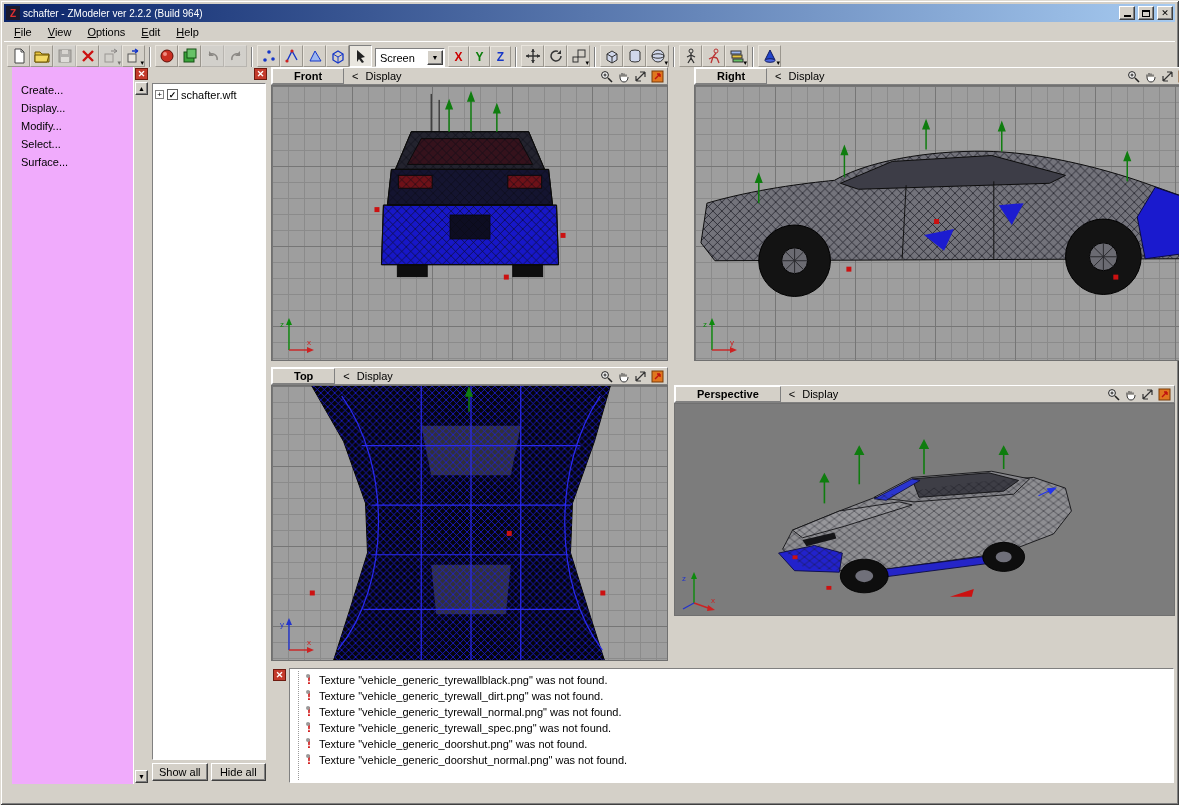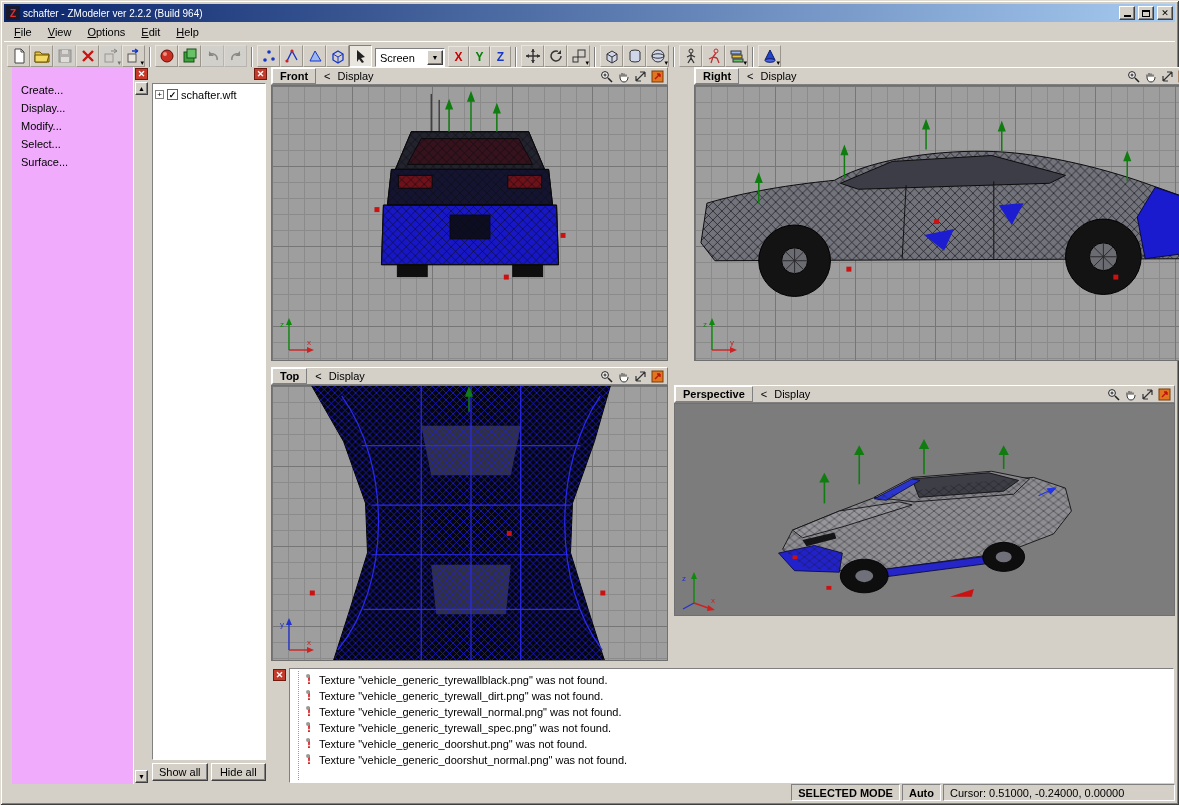--- a/index.html
+++ b/index.html
@@ -45,21 +45,21 @@
   .objpanel{position:absolute;left:150px;top:67px;width:118px;height:717px;background:#d4d0c8}
   .objlist{position:absolute;left:2px;right:2px;top:16px;bottom:24px;overflow:hidden;padding:3px 2px}
   .treerow{display:flex;align-items:center;gap:3px;height:15px}
   .expander{width:9px;height:9px;background:#fff;border:1px solid #808080;font-size:8px;line-height:7px;text-align:center}
   .chk{width:11px;height:11px;background:#fff;border:1px solid #606060;font-size:9px;line-height:10px;text-align:center;font-weight:bold}
   .objbtns{position:absolute;left:2px;right:2px;bottom:3px;display:flex;gap:3px}
   .pbtn{flex:1;height:18px;display:flex;align-items:center;justify-content:center}
   
   .vp{position:absolute;background:#d4d0c8}
   .vp-h{height:18px;display:flex;align-items:center;border:1px solid;border-color:#fff #808080 #808080 #fff;background:#d4d0c8}
-  .vp-name{font-weight:bold;height:16px;line-height:14px;padding:0 7px;border:1px solid;border-color:#fff #808080 #808080 #fff;background:#d4d0c8}
+  .vp-name{font-weight:bold;height:16px;line-height:14px;padding:0 21px;border:1px solid;border-color:#fff #808080 #808080 #fff;background:#d4d0c8}
   .vp-disp{display:flex;align-items:center;gap:7px;padding:0 8px}
   .hicons{margin-left:auto;display:flex;align-items:center;gap:2px;padding-right:2px}
   .hic{width:15px;height:14px;display:flex;align-items:center;justify-content:center}
   .vp-c{position:absolute;left:0;right:0;top:18px;bottom:0;overflow:hidden;border:1px solid #707070}
   .grid2d{background-color:#9e9e9e;
     background-image:
       linear-gradient(to right,#767676 1px,transparent 1px),
       linear-gradient(to bottom,#767676 1px,transparent 1px),
       linear-gradient(to right,#8b8b8b 1px,transparent 1px),
       linear-gradient(to bottom,#8b8b8b 1px,transparent 1px);
@@ -658,20 +658,14 @@
           <span class="bang">!</span>
           <span>Texture "vehicle_generic_doorshut.png" was not found.</span>
         </div>
       <div class="lrow">
           <span class="bang">!</span>
           <span>Texture "vehicle_generic_doorshut_normal.png" was not found.</span>
         </div>
     </div>
   </div>
 
-  <div class="statusbar">
-    <span class="sfill"></span>
-    <span class="sfield bold">SELECTED MODE</span>
-    <span class="sfield bold">Auto</span>
-    <span class="sfield" style="width:232px">Cursor: 0.51000, -0.24000, 0.00000</span>
-  </div>
 
 </div>
 
 </body></html>

